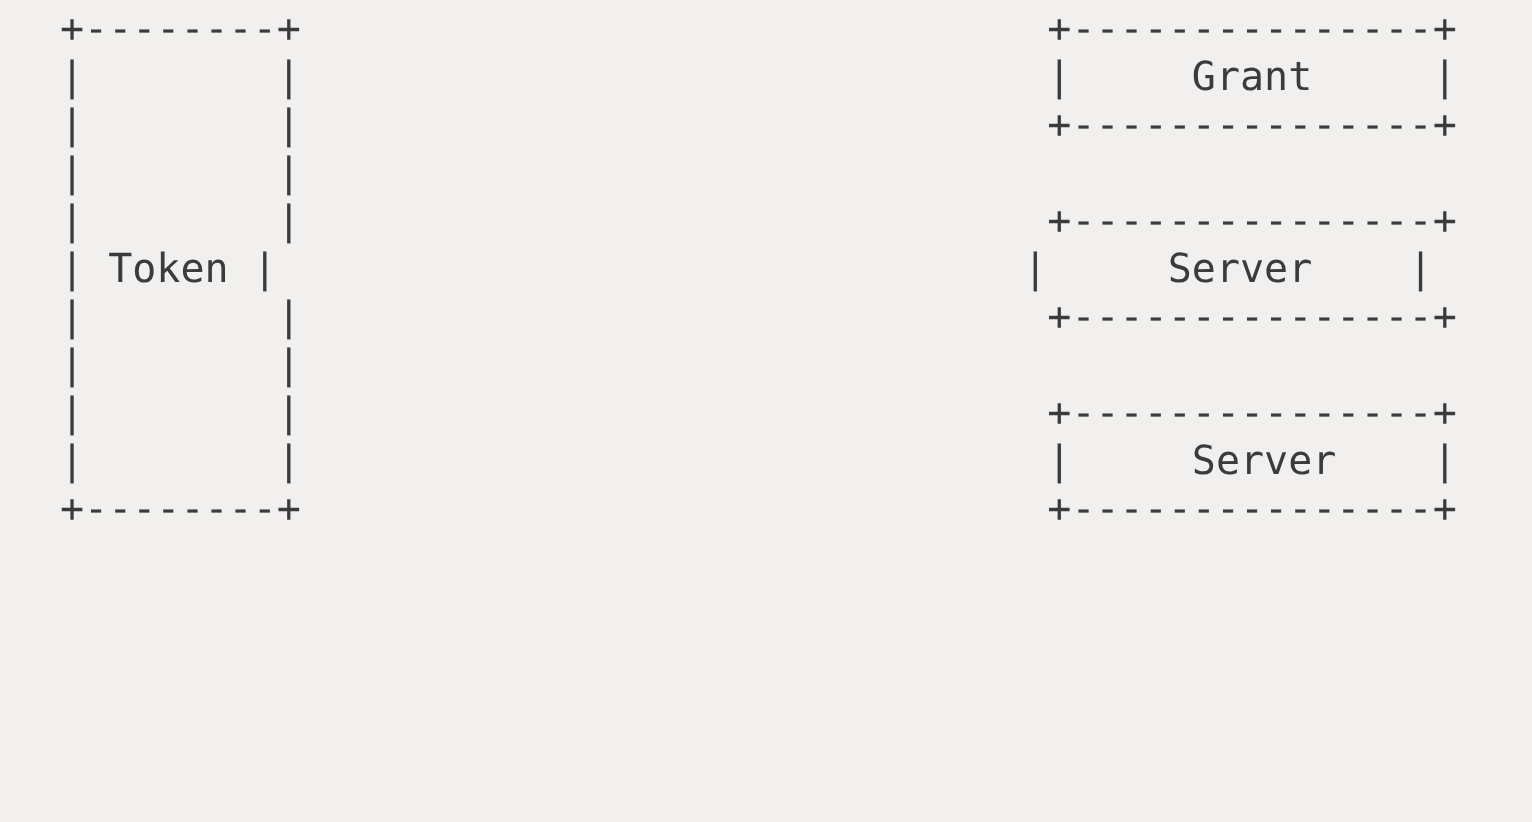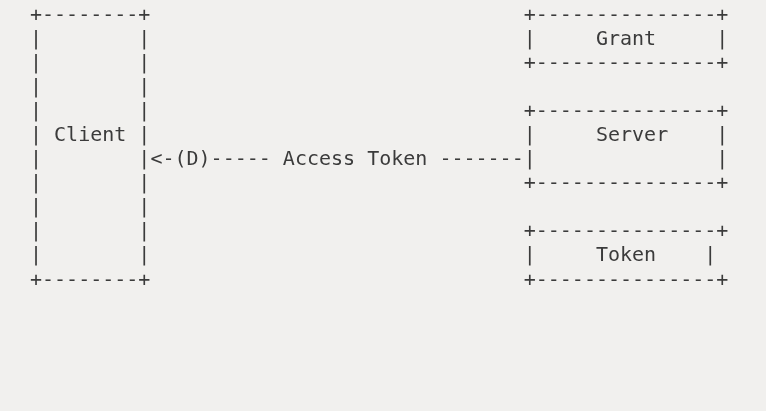--- a/index.html
+++ b/index.html
@@ -30,20 +30,19 @@
 </style>
 </head>
 <body>
 
 <div class="ascii-diagram">
   <div class="ascii-line">+--------+                               +---------------+</div>
   <div class="ascii-line">|        |                               |     Grant     |</div>
   <div class="ascii-line">|        |                               +---------------+</div>
   <div class="ascii-line">|        |</div>
   <div class="ascii-line">|        |                               +---------------+</div>
-  <div class="ascii-line">| Client |                               |     Server    |</div>
-  <div class="ascii-line">|        |&lt;-(D)----- Access Token -------|               |</div>
+  <div class="ascii-line">| Token |                               |     Server    |</div>
   <div class="ascii-line">|        |                               +---------------+</div>
   <div class="ascii-line">|        |</div>
   <div class="ascii-line">|        |                               +---------------+</div>
-  <div class="ascii-line">|        |                               |     Token    |</div>
+  <div class="ascii-line">|        |                               |     Server    |</div>
   <div class="ascii-line">+--------+                               +---------------+</div>
 </div>
 
 </body></html>

